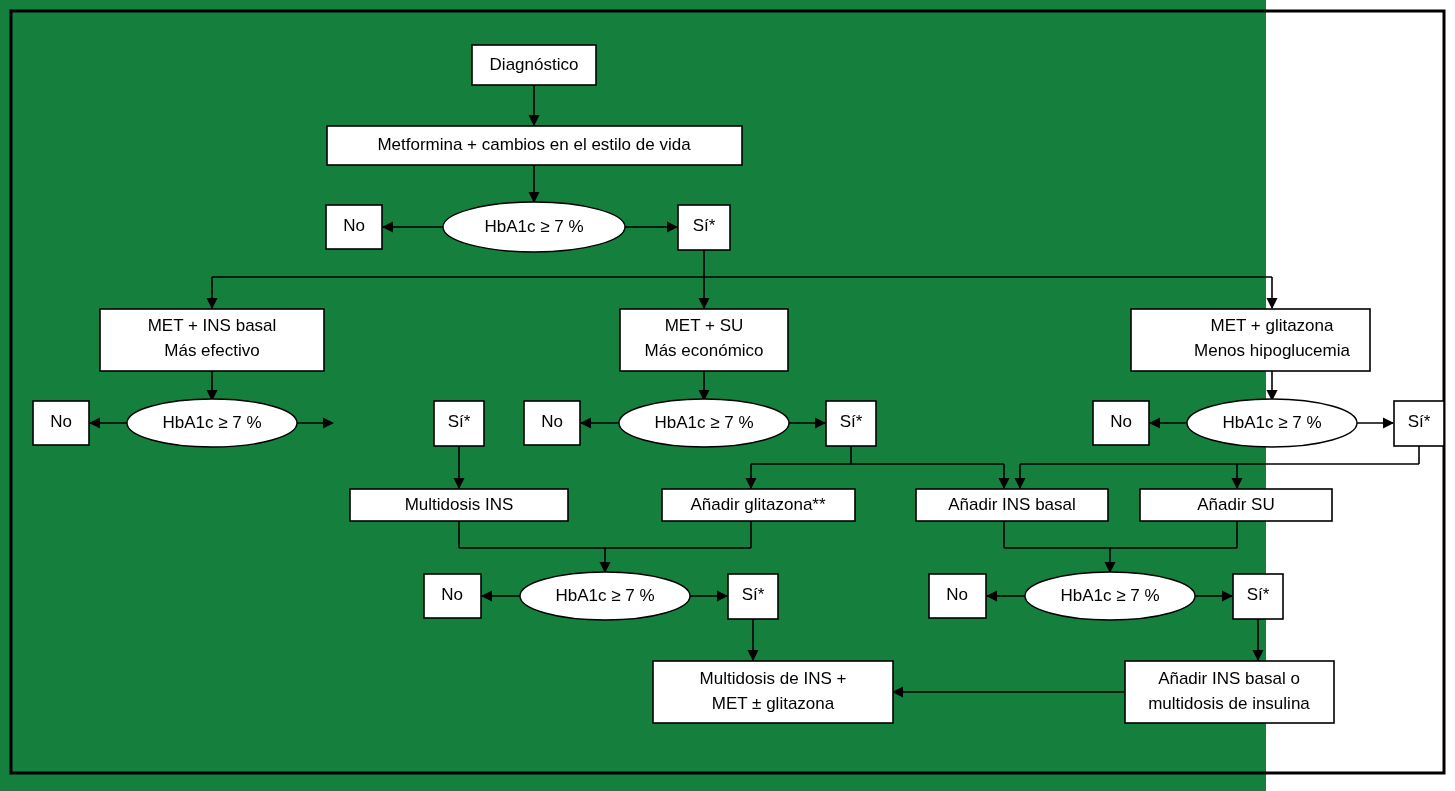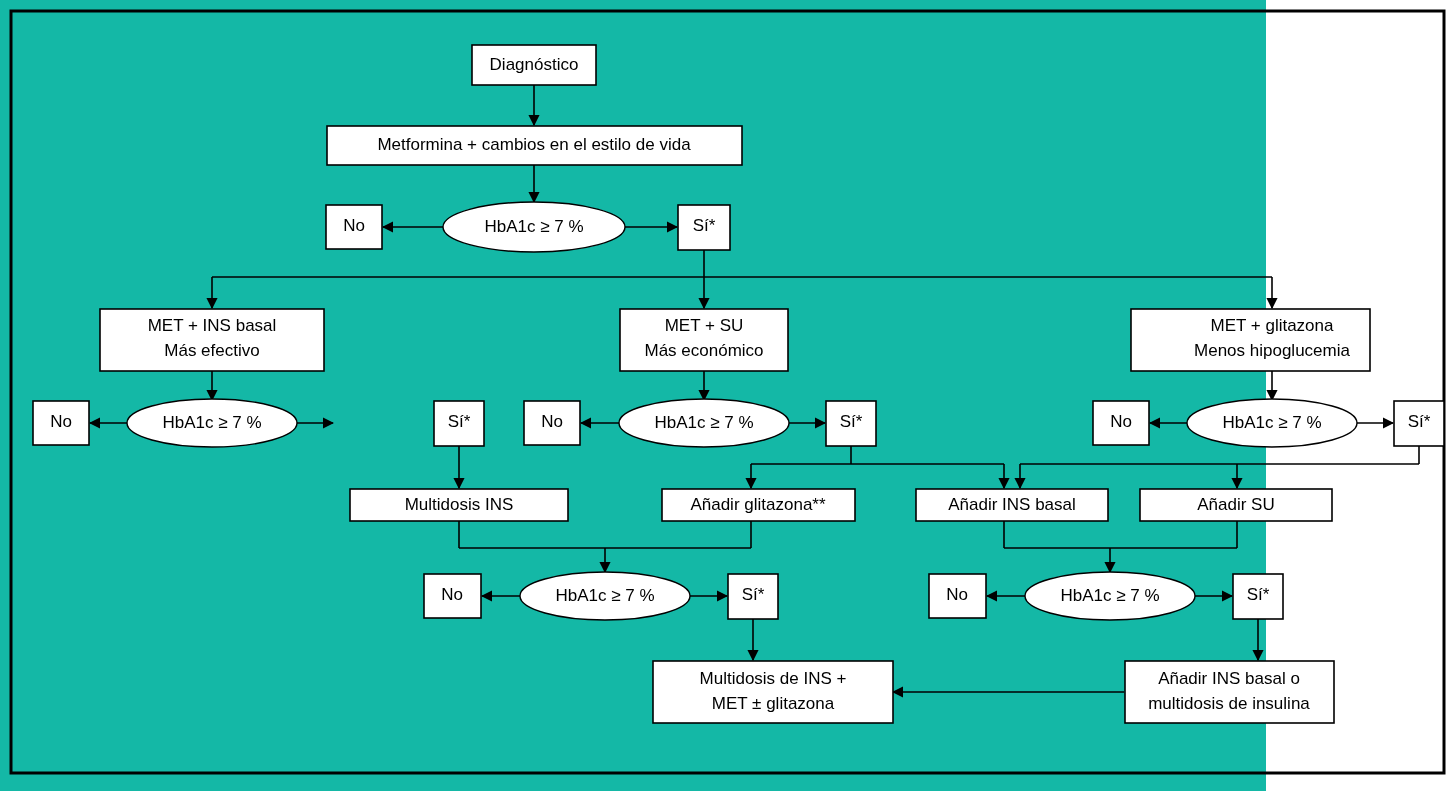--- a/index.html
+++ b/index.html
@@ -10,21 +10,21 @@
   body {
     width: 1455px;
     height: 791px;
     font-family: "Liberation Sans", sans-serif;
     overflow: hidden;
   }
   #flowchart-root {
     position: relative;
     width: 1266px;
     height: 791px;
-    background: #14b8a6;
+    background: #15803d;
   }
   svg#chart {
     display: block;
     width: 1455px;
     height: 791px;
   }
   .node-box {
     fill: #ffffff;
     stroke: #000000;
     stroke-width: 1.6;

